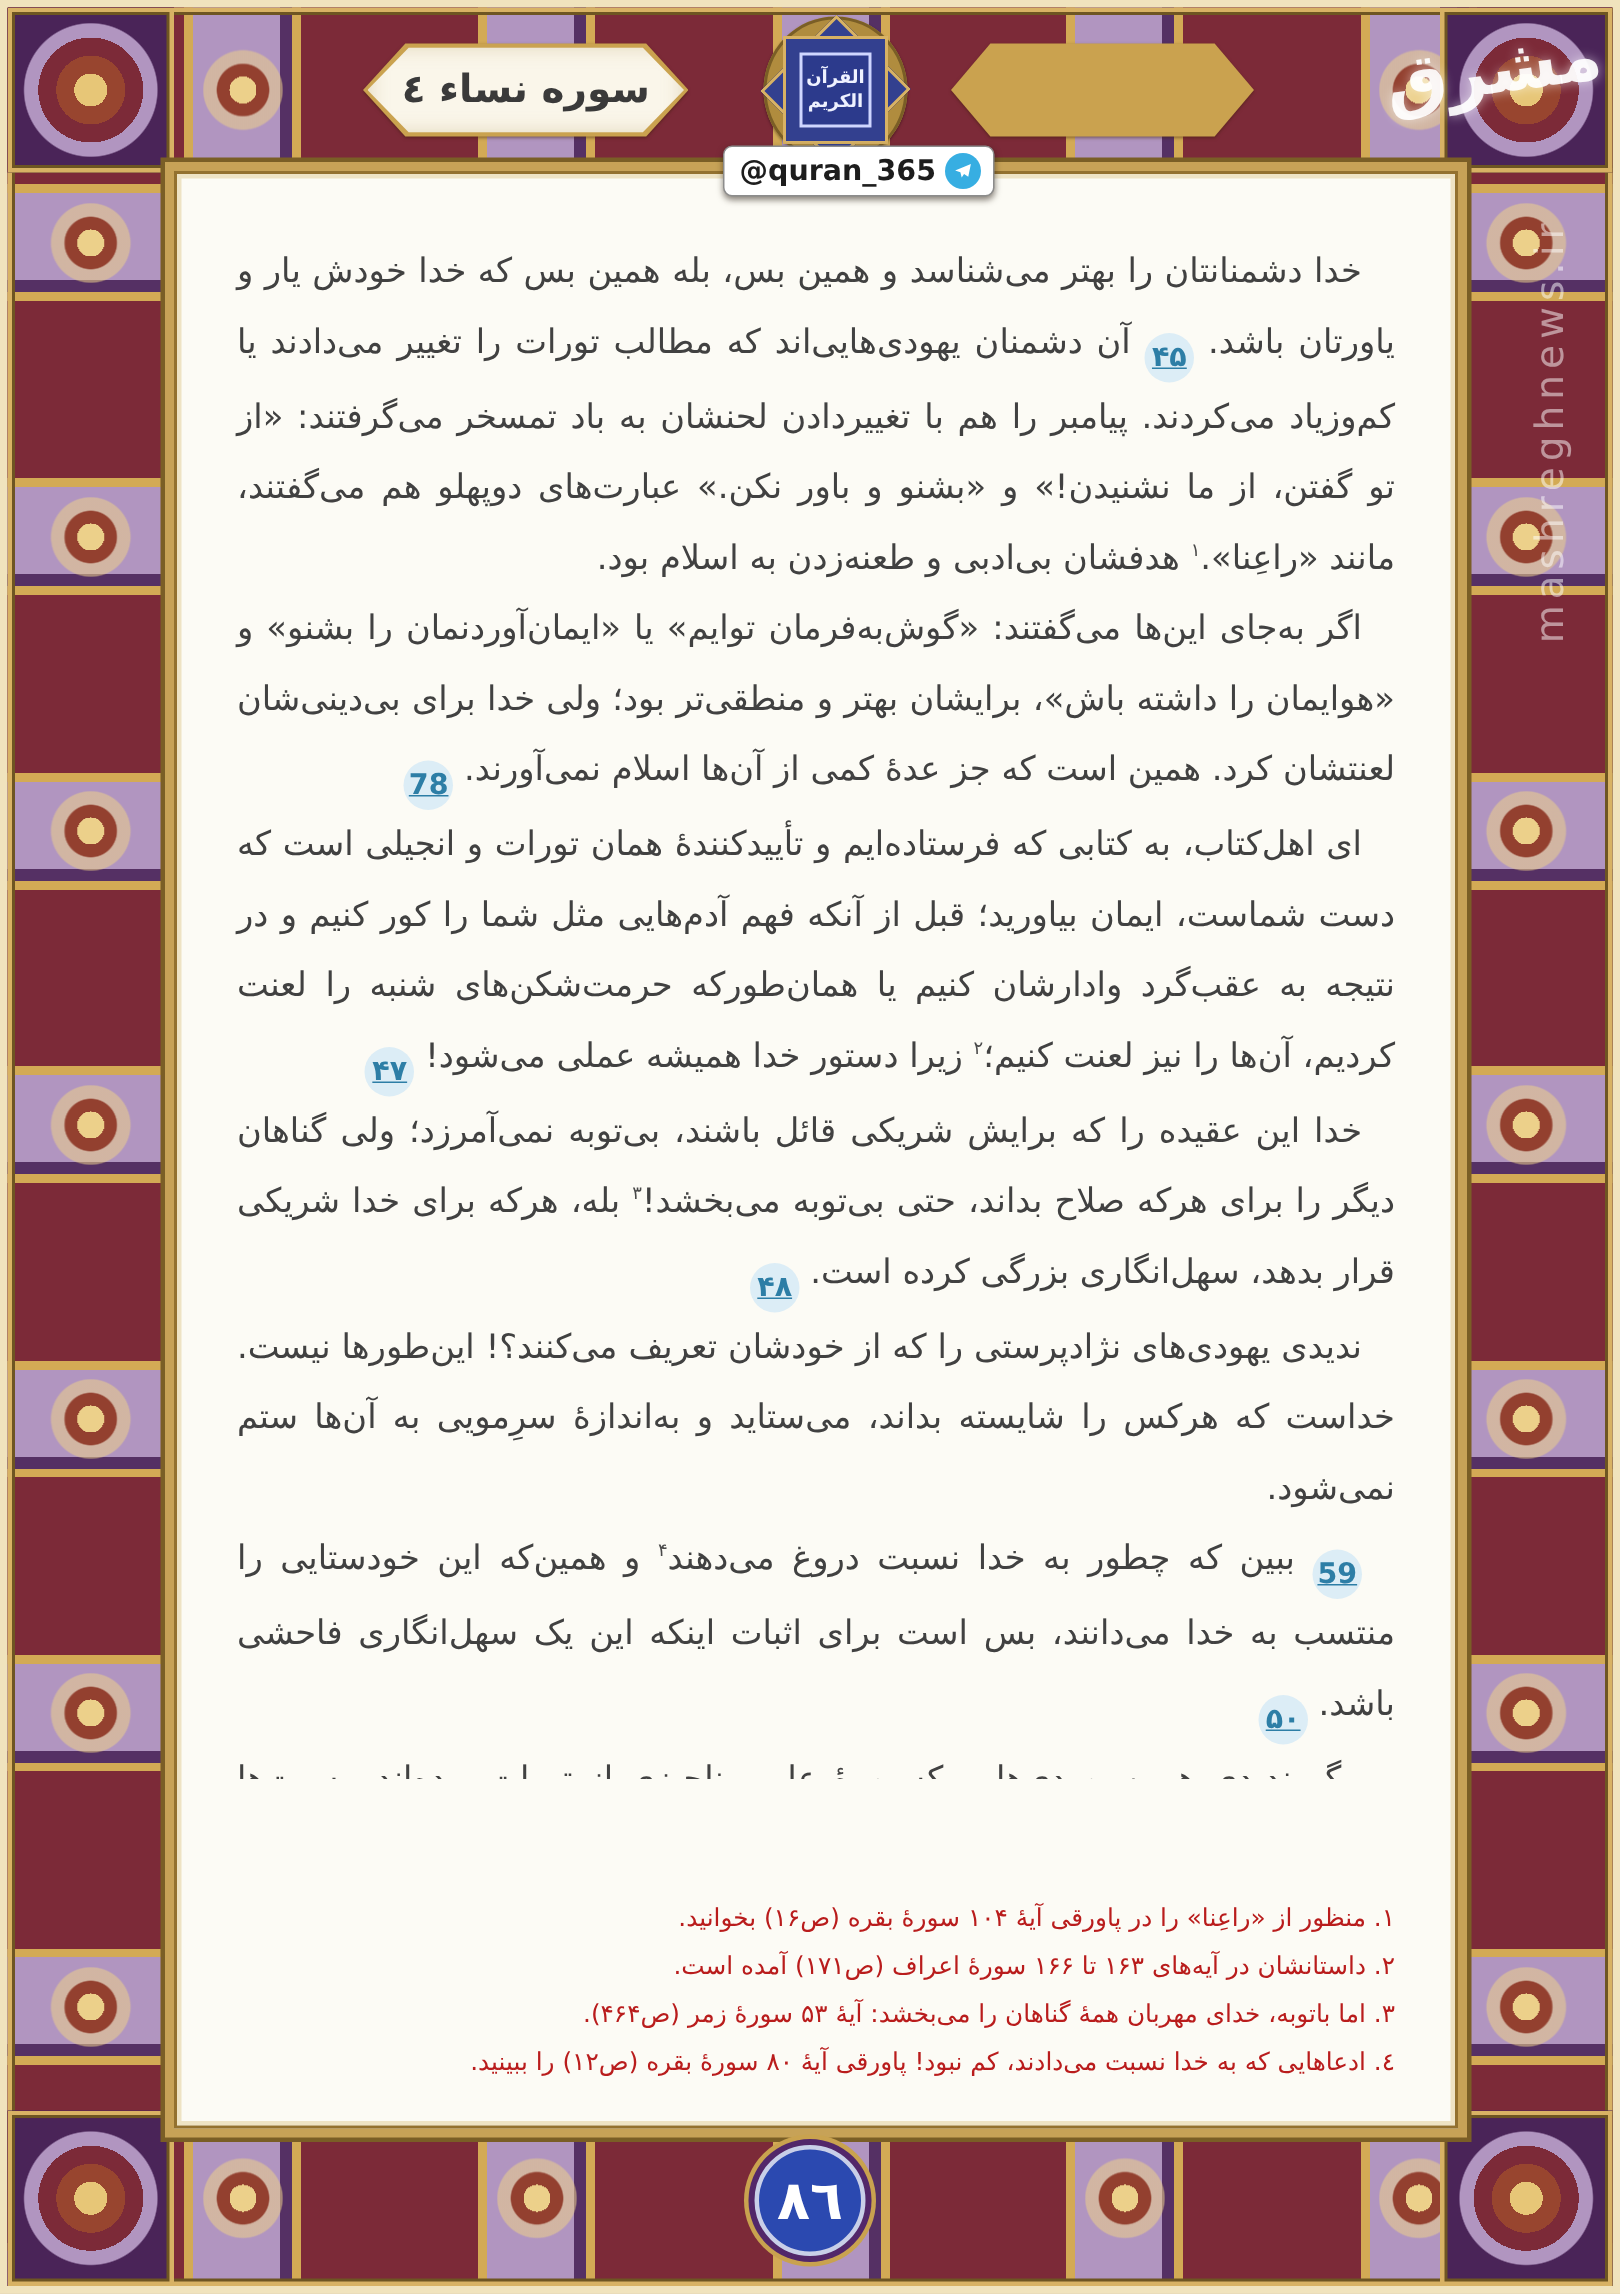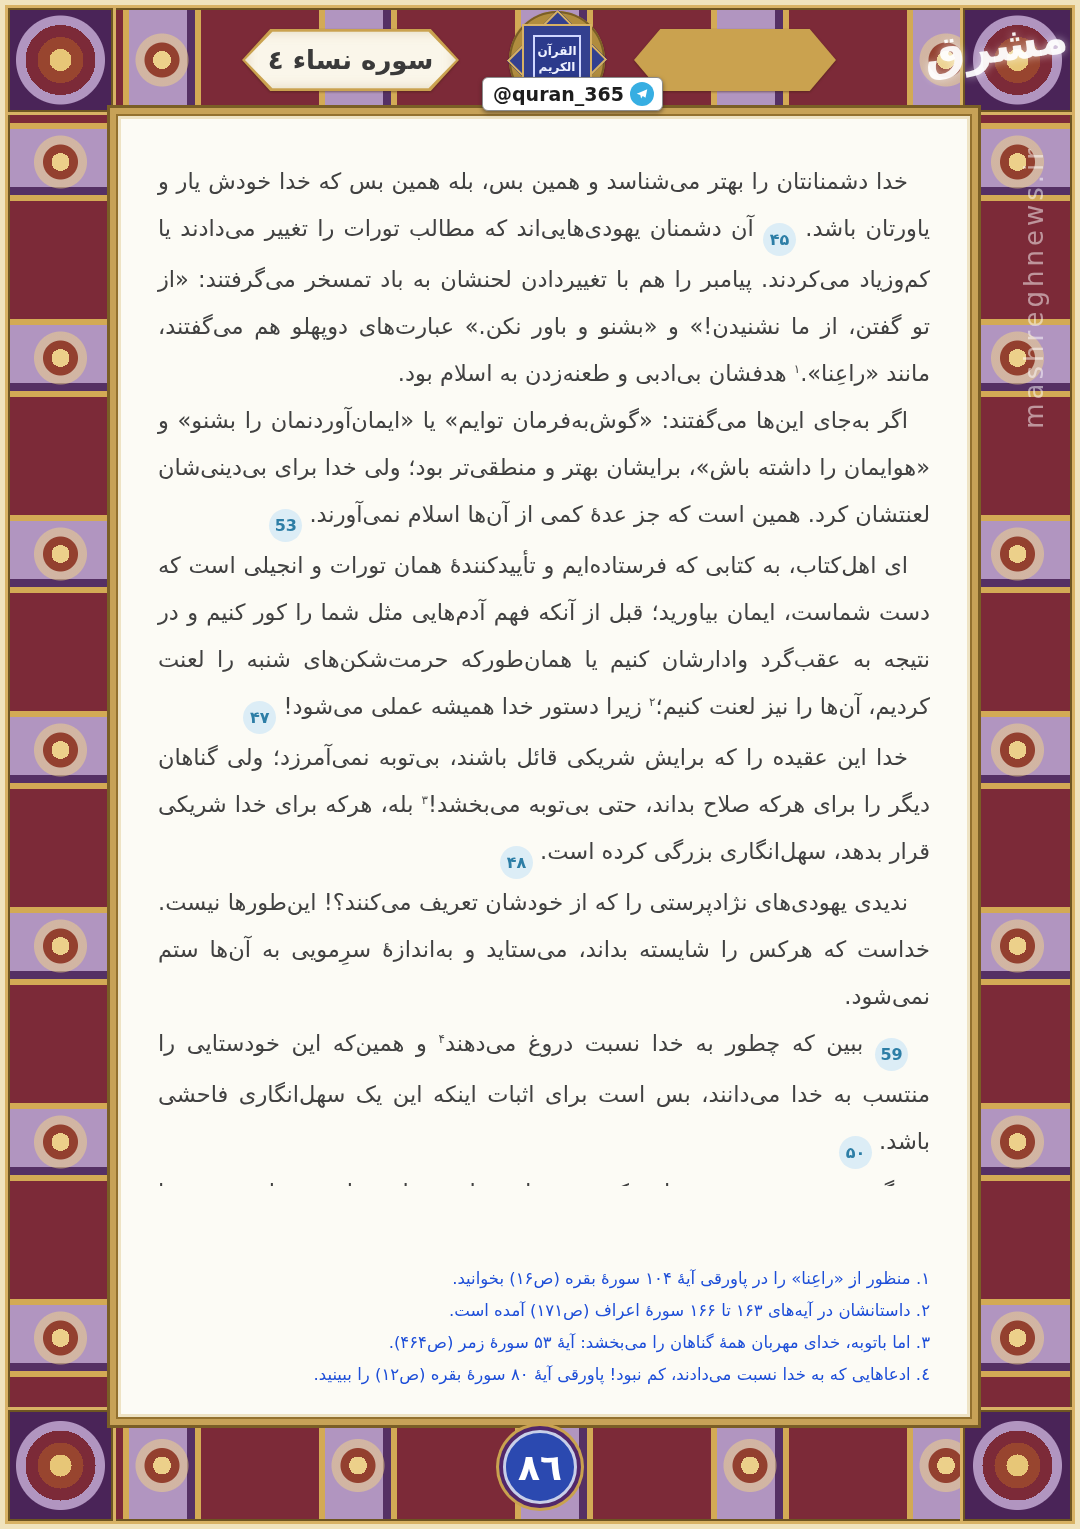--- a/index.html
+++ b/index.html
@@ -81,21 +81,21 @@
   .medallion .star{position:absolute;inset:13px;background:#33408f;box-shadow:inset 0 0 0 2px #d8b264;}
   .medallion .star.rot{transform:rotate(45deg);}
   .medallion .seal{
     position:absolute;inset:24px;background:#2c3a8c;border:2px solid #cfd6ff;
     display:flex;align-items:center;justify-content:center;text-align:center;
     color:#eef1ff;font-size:12px;line-height:1.3;font-weight:bold;padding:1px;
   }
 
   
   .tg-badge{
-    position:absolute;left:477px;top:72px;height:34px;min-width:138px;
+    position:absolute;left:477px;top:92px;height:34px;min-width:138px;
     background:#fff;border:1px solid #8c8c8c;border-radius:6px;
     box-shadow:0 2px 4px rgba(40,30,20,.55);
     display:flex;align-items:center;gap:6px;padding:0 8px 0 10px;z-index:30;
   }
   .tg-icon{
     width:24px;height:24px;border-radius:50%;background:#37aee2;flex:0 0 auto;
     display:flex;align-items:center;justify-content:center;
   }
   .tg-icon svg{width:14px;height:14px;}
   .tg-text{font-size:19px;font-weight:bold;color:#1d1d1d;direction:ltr;}
@@ -121,27 +121,27 @@
   }
   .text-flow{
     padding:42px 40px 0 40px;max-height:1070px;overflow:hidden;
     direction:rtl;text-align:justify;
     color:#414141;font-size:22.5px;line-height:47px;
   }
   .para{margin:0;text-indent:22px;}
   .verse-num{
     display:inline-flex;align-items:center;justify-content:center;
     min-width:33px;height:33px;border-radius:50%;
-    background:#dcedf6;color:#2d7ea6;font-size:16px;font-weight:bold;
-    vertical-align:-9px;text-indent:0;
+    background:#dcedf6;color:#2d7ea6;font-size:19px;font-weight:bold;
+    vertical-align:-9px;text-indent:0;text-decoration:underline;
   }
   .fn-ref{font-size:12px;color:#4a4a4a;line-height:0;}
   .footnotes{
     position:absolute;left:40px;right:40px;bottom:26px;
-    direction:rtl;text-align:right;color:#1d4ed8;
+    direction:rtl;text-align:right;color:#b91c1c;
     font-size:16.5px;line-height:32px;
   }
   .fn-line{margin:0;}
 
   
   .page-circle{
     position:absolute;left:50%;bottom:20px;transform:translateX(-50%);
     width:74px;height:74px;border-radius:50%;z-index:20;
     background:#2b49b0;border:3px solid #c8cfe8;
     box-shadow:0 0 0 4px #52276a,0 0 0 7px #c9a24f;
@@ -189,21 +189,21 @@
     </span>
     <span class="tg-text">@quran_365</span>
   </div>
 
   <div class="wm-logo">مشرق</div>
   <div class="wm-site">mashreghnews.ir</div>
 
   <div class="inner-page">
     <div class="text-flow">
         <p class="para"><span>خدا دشمنانتان را بهتر می‌شناسد و همین بس، بله همین بس که خدا خودش یار و یاورتان باشد. </span><span class="verse-num">۴۵</span><span> آن دشمنان یهودی‌هایی‌اند که مطالب تورات را تغییر می‌دادند یا کم‌وزیاد می‌کردند. پیامبر را هم با تغییردادن لحنشان به باد تمسخر می‌گرفتند: «از تو گفتن، از ما نشنیدن!» و «بشنو و باور نکن.» عبارت‌های دوپهلو هم می‌گفتند، مانند «راعِنا».</span><sup class="fn-ref">۱</sup><span> هدفشان بی‌ادبی و طعنه‌زدن به اسلام بود.</span></p>
-        <p class="para"><span>اگر به‌جای این‌ها می‌گفتند: «گوش‌به‌فرمان توایم» یا «ایمان‌آوردنمان را بشنو» و «هوایمان را داشته باش»، برایشان بهتر و منطقی‌تر بود؛ ولی خدا برای بی‌دینی‌شان لعنتشان کرد. همین است که جز عدهٔ کمی از آن‌ها اسلام نمی‌آورند. </span><span class="verse-num">53</span></p>
+        <p class="para"><span>اگر به‌جای این‌ها می‌گفتند: «گوش‌به‌فرمان توایم» یا «ایمان‌آوردنمان را بشنو» و «هوایمان را داشته باش»، برایشان بهتر و منطقی‌تر بود؛ ولی خدا برای بی‌دینی‌شان لعنتشان کرد. همین است که جز عدهٔ کمی از آن‌ها اسلام نمی‌آورند. </span><span class="verse-num">78</span></p>
         <p class="para"><span>ای اهل‌کتاب، به کتابی که فرستاده‌ایم و تأییدکنندهٔ همان تورات و انجیلی است که دست شماست، ایمان بیاورید؛ قبل از آنکه فهم آدم‌هایی مثل شما را کور کنیم و در نتیجه به عقب‌گرد وادارشان کنیم یا همان‌طورکه حرمت‌شکن‌های شنبه را لعنت کردیم، آن‌ها را نیز لعنت کنیم؛</span><sup class="fn-ref">۲</sup><span> زیرا دستور خدا همیشه عملی می‌شود! </span><span class="verse-num">۴۷</span></p>
         <p class="para"><span>خدا این عقیده را که برایش شریکی قائل باشند، بی‌توبه نمی‌آمرزد؛ ولی گناهان دیگر را برای هرکه صلاح بداند، حتی بی‌توبه می‌بخشد!</span><sup class="fn-ref">۳</sup><span> بله، هرکه برای خدا شریکی قرار بدهد، سهل‌انگاری بزرگی کرده است. </span><span class="verse-num">۴۸</span></p>
         <p class="para"><span>ندیدی یهودی‌های نژادپرستی را که از خودشان تعریف می‌کنند؟! این‌طورها نیست. خداست که هرکس را شایسته بداند، می‌ستاید و به‌اندازهٔ سرِمویی به آن‌ها ستم نمی‌شود.</span></p>
         <p class="para"><span class="verse-num">59</span><span> ببین که چطور به خدا نسبت دروغ می‌دهند</span><sup class="fn-ref">۴</sup><span> و همین‌که این خودستایی را منتسب به خدا می‌دانند، بس است برای اثبات اینکه این یک سهل‌انگاری فاحشی باشد. </span><span class="verse-num">۵۰</span></p>
         <p class="para"><span>مگر ندیدی همین یهودی‌هایی که بهرهٔ علمی ناچیزی از تورات برده‌اند، به بت‌ها ایمان می‌آورند و برای خوشایند بت‌پرست‌ها ادعا می‌کنند که بت‌پرست‌ها از مسلمانان هدایت‌یافته‌ترند؟! </span></p>
       </div>
     <div class="footnotes">
         <p class="fn-line">۱. منظور از «راعِنا» را در پاورقی آیهٔ ۱۰۴ سورهٔ بقره (ص۱۶) بخوانید.</p>
         <p class="fn-line">۲. داستانشان در آیه‌های ۱۶۳ تا ۱۶۶ سورهٔ اعراف (ص۱۷۱) آمده است.</p>
         <p class="fn-line">۳. اما باتوبه، خدای مهربان همهٔ گناهان را می‌بخشد: آیهٔ ۵۳ سورهٔ زمر (ص۴۶۴).</p>

